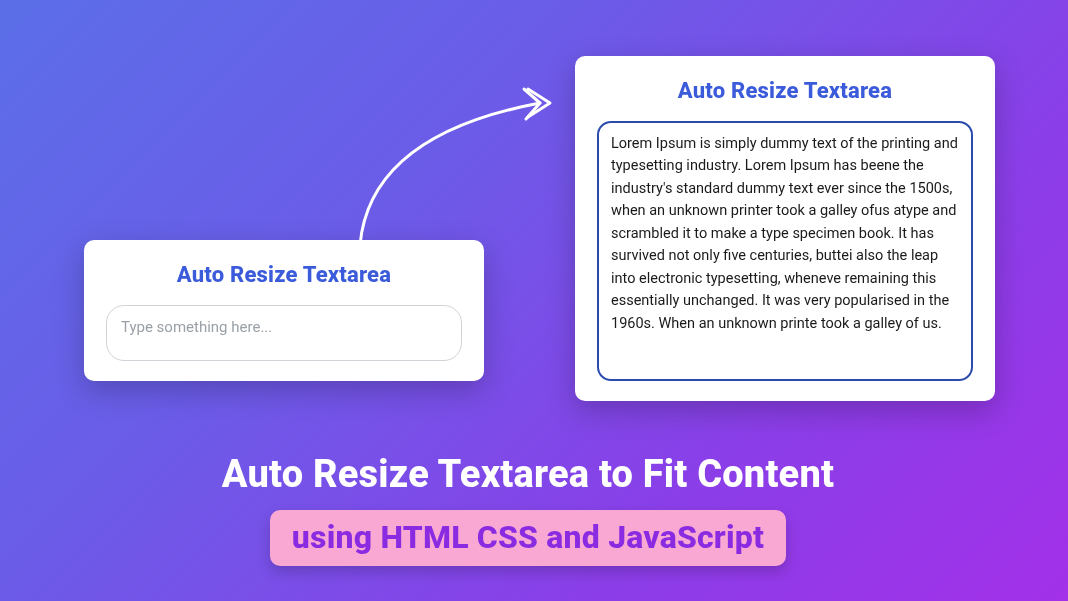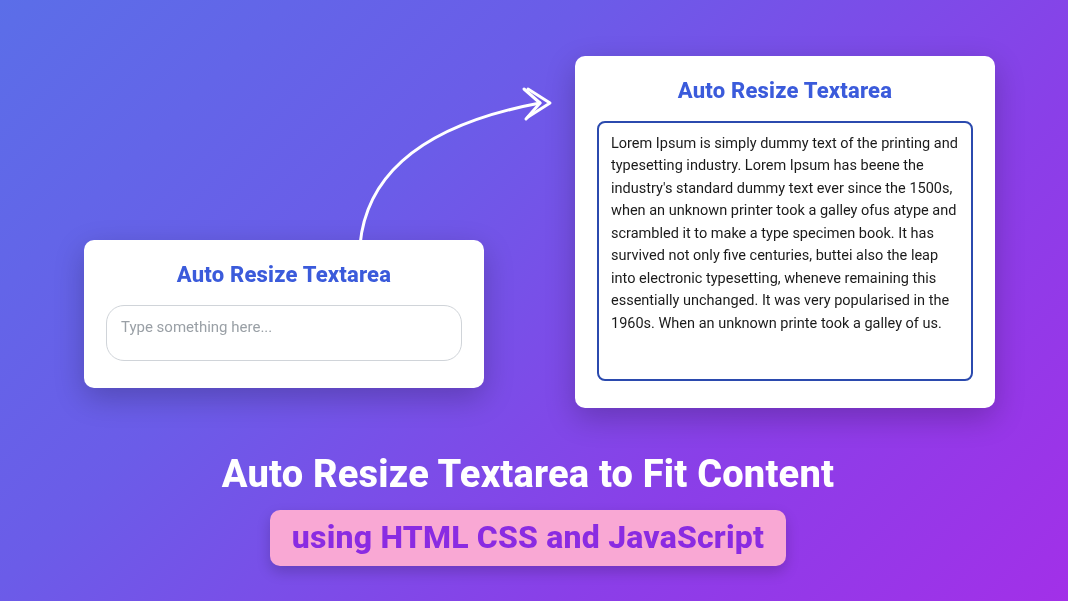--- a/index.html
+++ b/index.html
@@ -9,21 +9,21 @@
     background: linear-gradient(135deg, #5B6EE8 0%, #6B5CE8 35%, #8A3FE8 70%, #A230E8 100%);
     font-family: -apple-system, BlinkMacSystemFont, "Segoe UI", Roboto, "Helvetica Neue", Arial, sans-serif;
     position: relative;
     overflow: hidden;
   }
 
   .card {
     background: #fff;
     border-radius: 10px;
     box-shadow: 0 10px 30px rgba(0,0,0,0.22);
-    padding: 22px 22px 27px 22px;
+    padding: 22px 22px 20px 22px;
     position: absolute;
   }
 
   .card-small {
     left: 84px;
     top: 240px;
     width: 400px;
   }
 
   .card-large {
@@ -51,21 +51,21 @@
     color: #333;
     resize: none;
     height: 56px;
     font-family: inherit;
   }
   .textarea-empty::placeholder { color: #9aa0a6; }
 
   .textarea-filled {
     width: 100%;
     border: 2px solid #2B4AAE;
-    border-radius: 8px;
+    border-radius: 14px;
     padding: 10px 12px 12px 12px;
     font-size: 14.5px;
     line-height: 1.55;
     color: #1b1b1b;
     height: auto;
     min-height: 260px;
     overflow: hidden;
   }
 
   .arrow {

